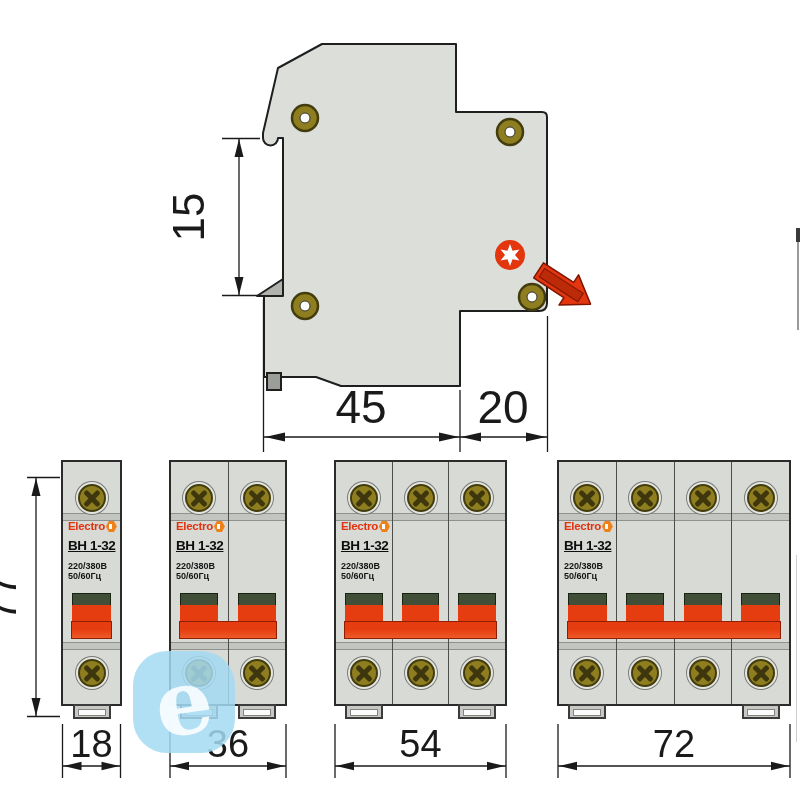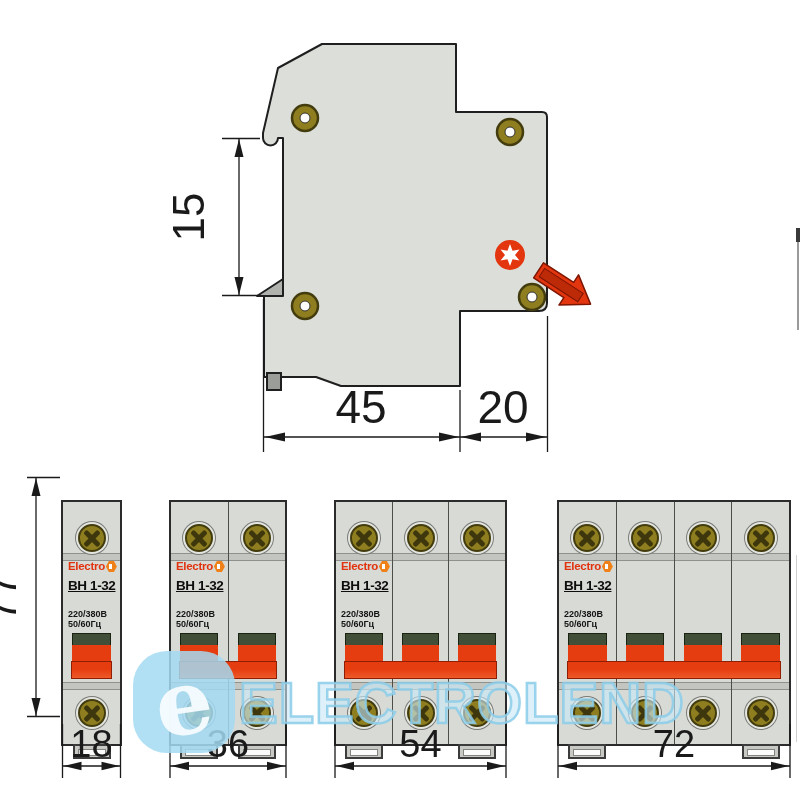--- a/index.html
+++ b/index.html
@@ -4,21 +4,21 @@
 <style>
   html,body{margin:0;padding:0;background:#fff;}
   .stage{position:relative;width:800px;height:800px;background:#ffffff;overflow:hidden;
          font-family:"Liberation Sans", sans-serif;}
   svg text{font-family:"Liberation Sans", sans-serif;fill:#1a1a1a;}
 
   
   #drawing{position:absolute;left:0;top:0;z-index:3;}
 
   
-  .breaker{position:absolute;top:500px;height:246px;background:#d8dad6;
+  .breaker{position:absolute;top:460px;height:246px;background:#d8dad6;
            border:2px solid #2b2b2b;box-sizing:border-box;display:flex;z-index:2;}
   .b1{left:61px;width:61px;}
   .b2{left:169px;width:118px;}
   .b3{left:334px;width:173px;}
   .b4{left:557px;width:234px;}
 
   .band{position:absolute;left:0;right:0;height:6px;background:#c3c5c1;
         border-top:1px solid #8f918d;border-bottom:1px solid #8f918d;z-index:1;}
   .band.t{top:51px;} .band.b{top:180px;}
 
@@ -45,21 +45,21 @@
   .tab::after{content:"";position:absolute;left:3px;right:3px;top:3px;height:5px;
        background:#fbfbfb;border:1px solid #848480;}
 
   .label{position:absolute;left:5px;top:59px;width:54px;z-index:4;}
   .brand{color:#e2330f;font-weight:bold;font-size:11.5px;line-height:1;letter-spacing:-0.3px;white-space:nowrap;}
   .hex{display:inline-block;width:11px;height:11px;background:#f08018;margin-left:1px;
        vertical-align:-2px;position:relative;
        clip-path:polygon(27% 0,73% 0,100% 50%,73% 100%,27% 100%,0 50%);}
   .hex::after{content:"";position:absolute;left:3px;top:3px;width:3px;height:5px;background:#fff;}
   .model{margin-top:5px;font-weight:bold;font-size:13.5px;color:#0d0d0d;letter-spacing:-0.4px;white-space:nowrap;text-decoration:underline;}
-  .specs{margin-top:16px;font-weight:bold;font-size:9px;color:#141414;line-height:1.15;white-space:nowrap;}
+  .specs{margin-top:8px;font-weight:bold;font-size:9px;color:#141414;line-height:1.15;white-space:nowrap;}
 
   
   .watermark{position:absolute;left:133px;top:649px;height:106px;display:flex;align-items:center;
              z-index:6;pointer-events:none;}
   .wm-logo{width:102px;height:102px;background:rgba(163,217,242,0.85);border-radius:34px;
            display:flex;align-items:center;justify-content:center;}
   .wm-logo span{font-size:90px;font-weight:bold;line-height:1;color:rgba(247,252,255,0.95);
            transform:rotate(-8deg);font-family:"DejaVu Serif", serif;}
   .wm-text{font-size:58px;font-weight:bold;letter-spacing:1px;margin-left:4px;
            color:rgba(201,232,247,0.62);-webkit-text-stroke:2.5px rgba(139,204,233,0.85);}
@@ -299,20 +299,19 @@
       <div class="stem"></div>
       <div class="tab"></div>
     </div>
     <div class="tiebar"></div>
   </div>
 
   <div class="watermark">
     <div class="wm-logo">
       <span>e</span>
     </div>
-    <div class="wm-text">ELECTROLEND</div>
   </div>
 
   <div class="edge-a1"></div>
   <div class="edge-a2"></div>
   <div class="edge-a3"></div>
 
 </div>
 
 </body></html>

